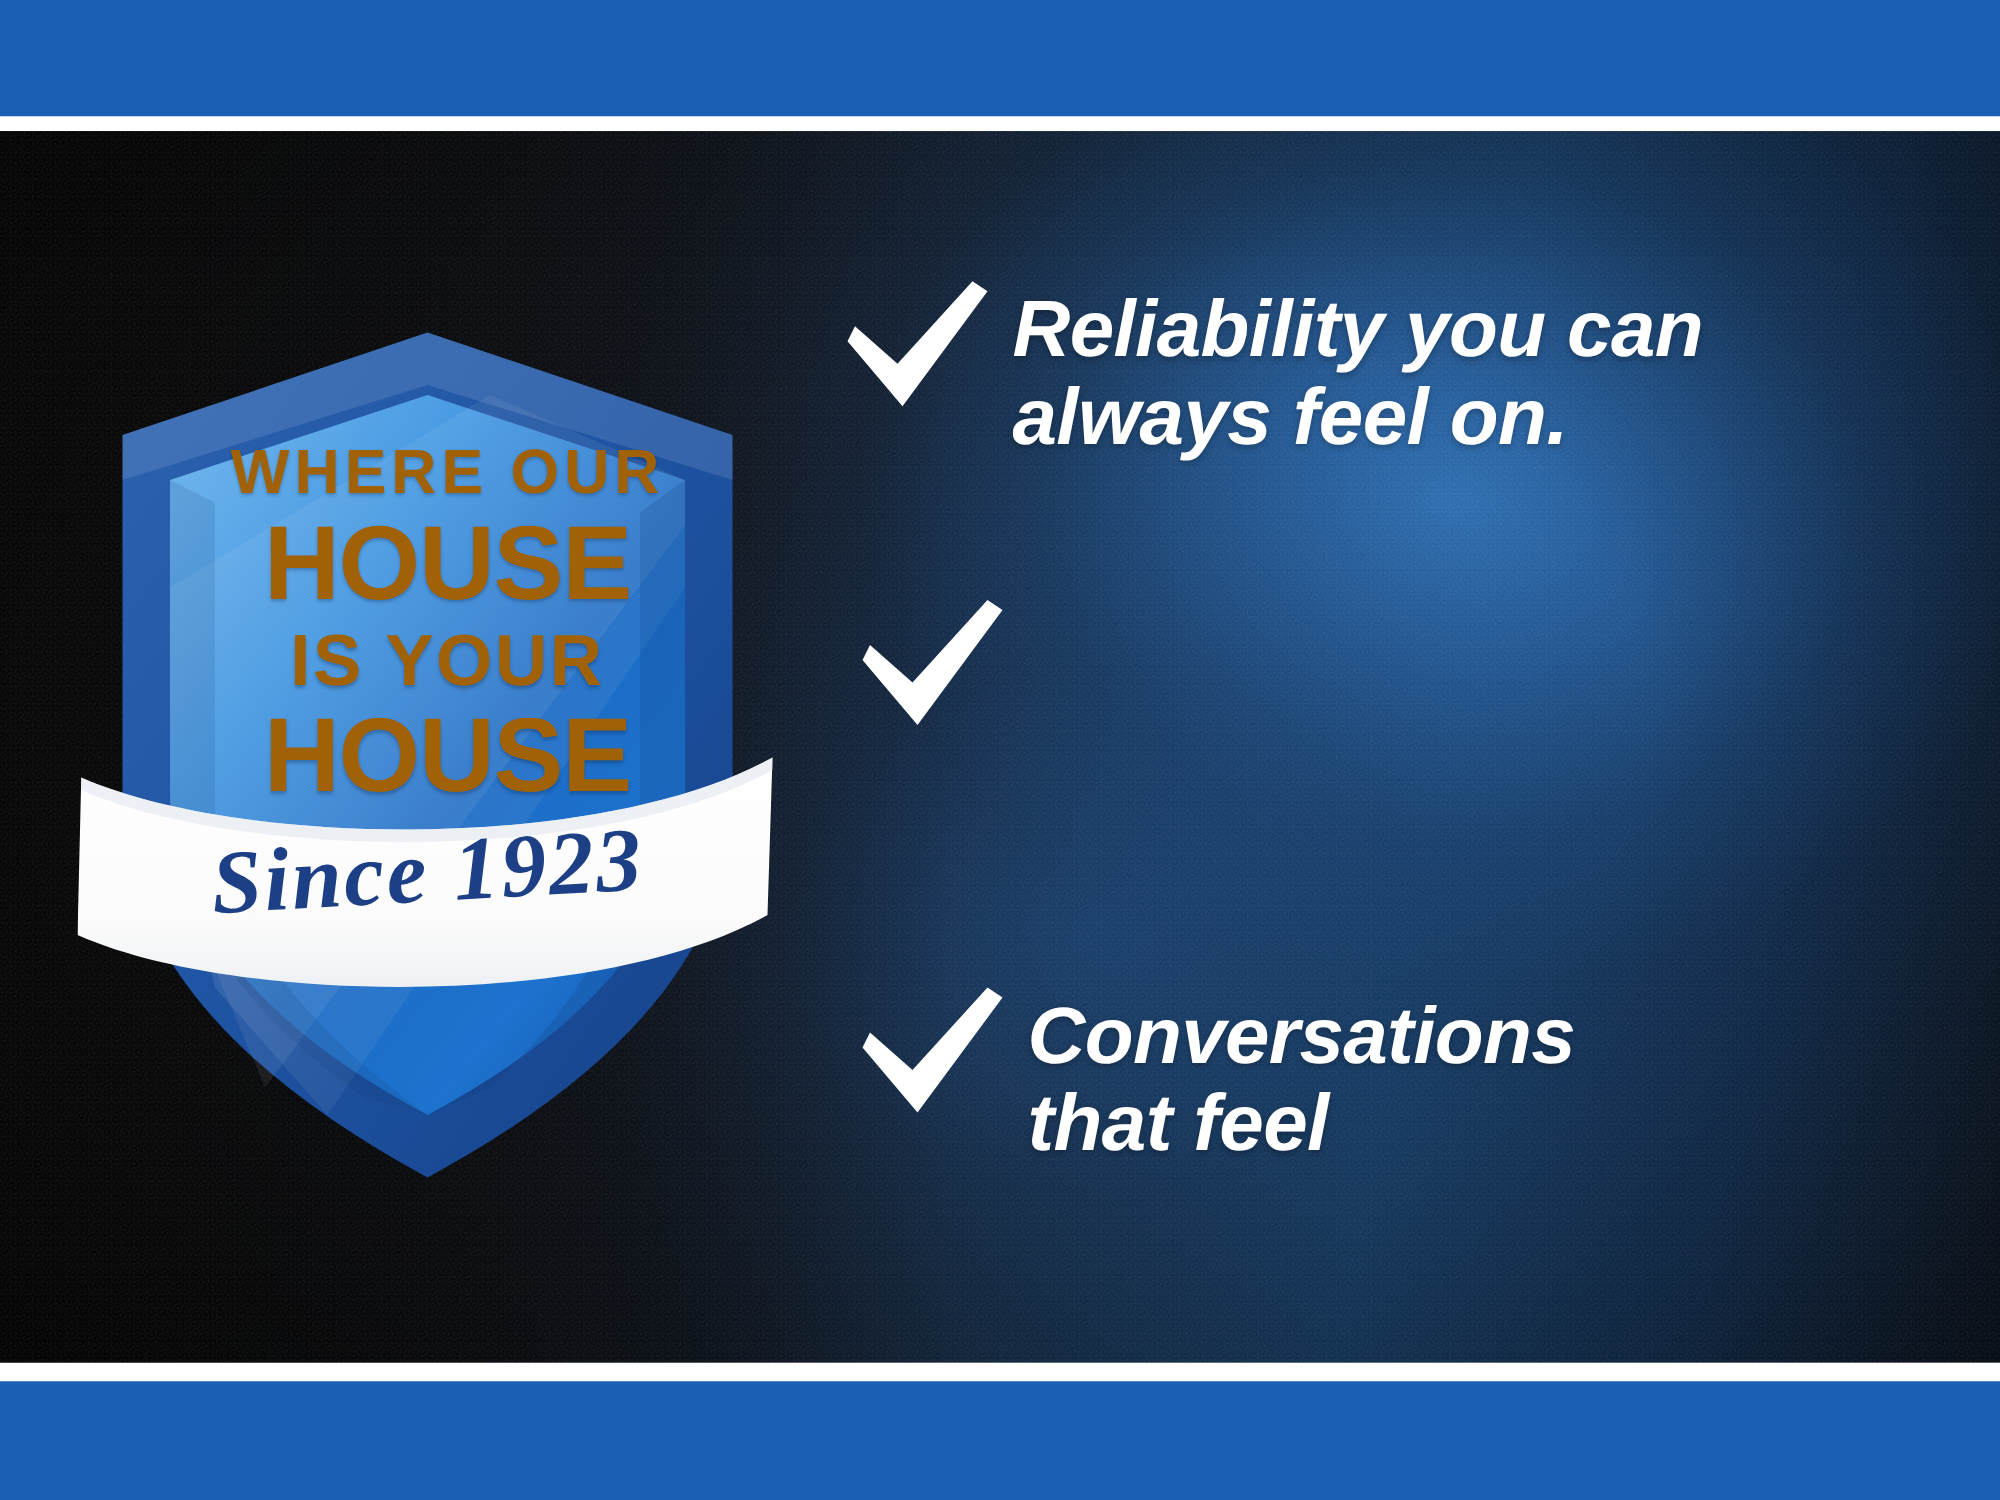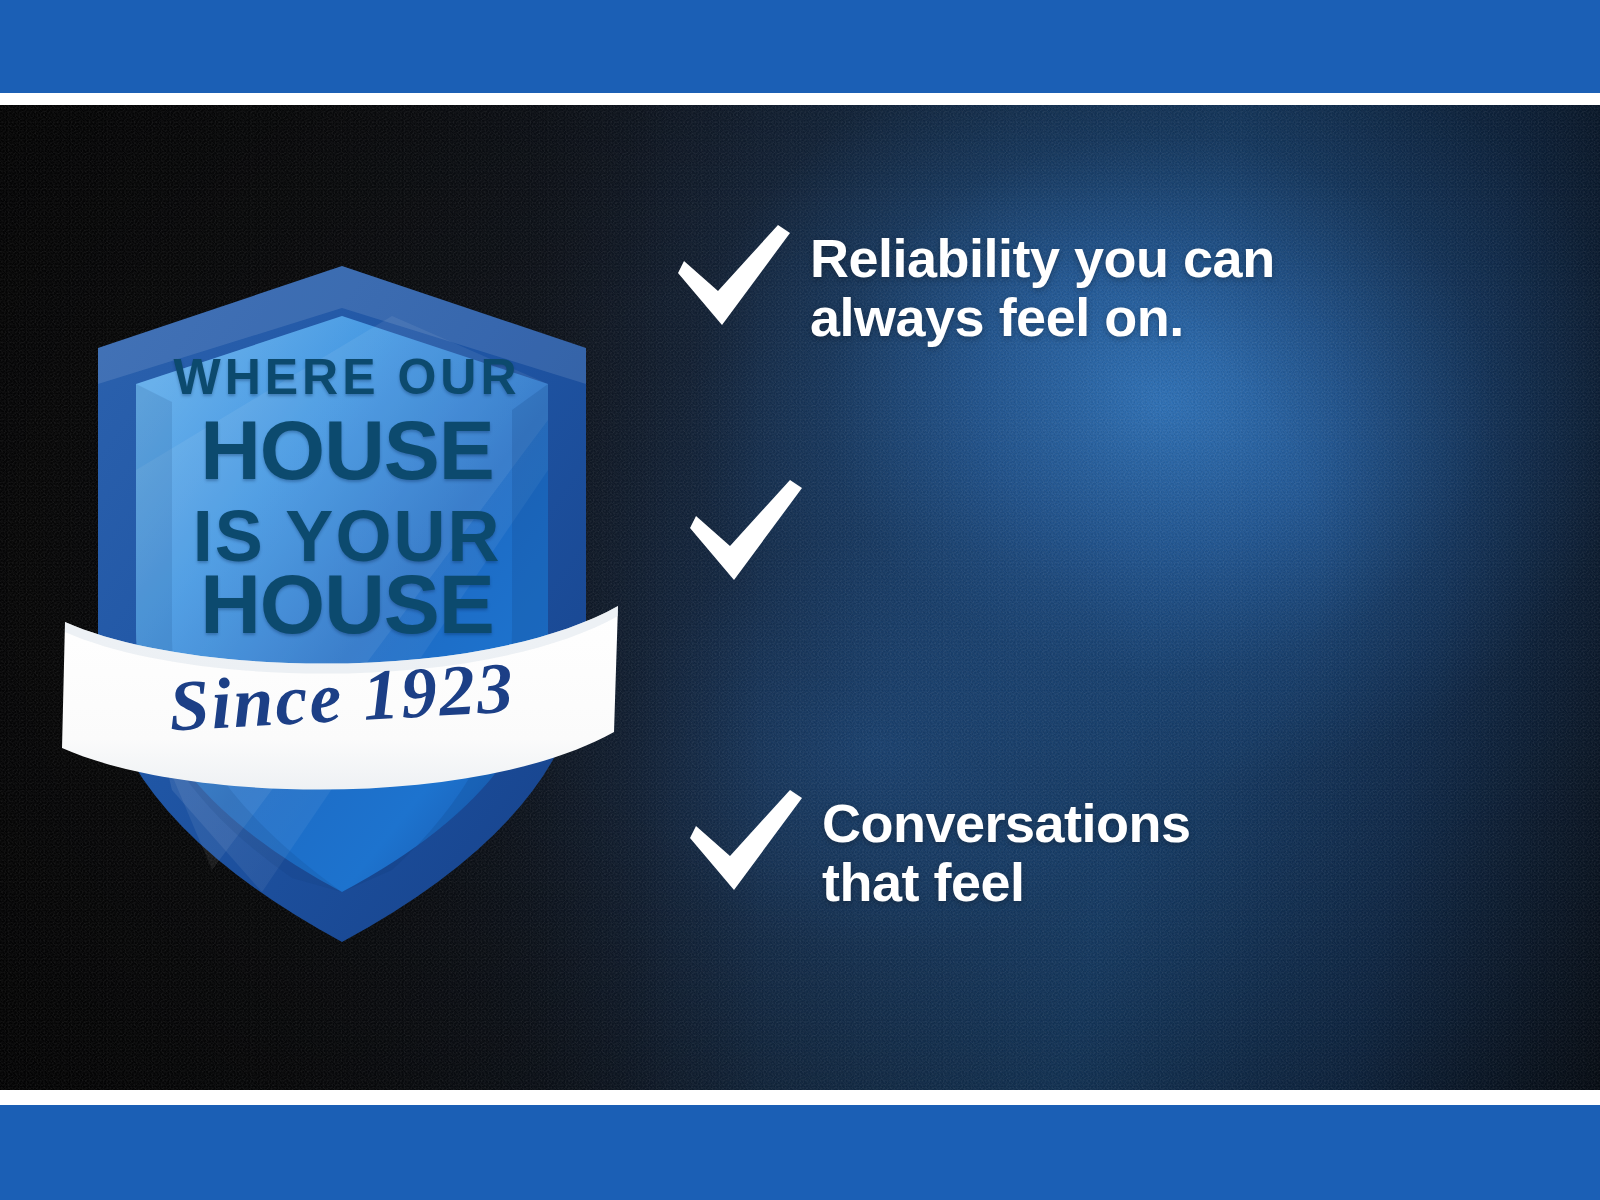--- a/index.html
+++ b/index.html
@@ -83,49 +83,50 @@
 
   
   .logo{position:absolute;left:62px;top:170px;width:560px;height:800px;}
   .logo svg{display:block;width:560px;height:800px;}
 
   .shield-text{
     position:absolute;left:0;top:0;width:560px;height:800px;
     pointer-events:none;
   }
   .st-line{
-    position:absolute;left:5px;width:560px;text-align:center;
-    color:#0c4a6e;font-family:"Liberation Sans", sans-serif;
+    position:absolute;left:16px;width:560px;text-align:center;
+    color:#a16207;font-family:"Liberation Sans", sans-serif;
     font-weight:bold;letter-spacing:1px;line-height:1;
     text-shadow:0 2px 3px rgba(0,30,70,.30);
   }
   .st-where{top:182px;font-size:50px;letter-spacing:4px;}
   .st-house1{top:238px;font-size:84px;letter-spacing:-1px;}
-  .st-isyour{top:330px;font-size:72px;letter-spacing:2px;}
+  .st-isyour{top:330px;font-size:58px;letter-spacing:2px;}
   .st-house2{top:392px;font-size:84px;letter-spacing:-1px;}
   .st-since{
     position:absolute;top:486px;left:0;width:560px;text-align:center;
     color:#1C3F86;font-family:"Liberation Serif", serif;
     font-style:italic;font-weight:bold;font-size:72px;
     letter-spacing:2px;transform:rotate(-3.2deg);
   }
 
   
   .benefits{position:absolute;left:670px;top:105px;width:880px;height:985px;}
   .benefit{position:absolute;display:flex;align-items:flex-start;}
   .b1{top:110px;left:0;}
   .b2{top:365px;left:12px;}
   .b3{top:675px;left:12px;}
   .check{flex:0 0 auto;width:130px;height:120px;margin-right:10px;}
   .check svg{display:block;}
   .btext{
     color:#ffffff;font-family:"Liberation Sans", sans-serif;
-    font-weight:bold;font-size:54px;line-height:1.09;
+    font-weight:bold;font-size:64px;line-height:1.09;
     letter-spacing:-0.5px;padding-top:14px;
     text-shadow:0 2px 6px rgba(0,0,0,.28);
+    font-style:italic;
   }
   .btext div{white-space:nowrap;}
 </style>
 </head>
 <body>
 
 <div class="poster">
 
   <div class="bar bar-top"></div>
 

